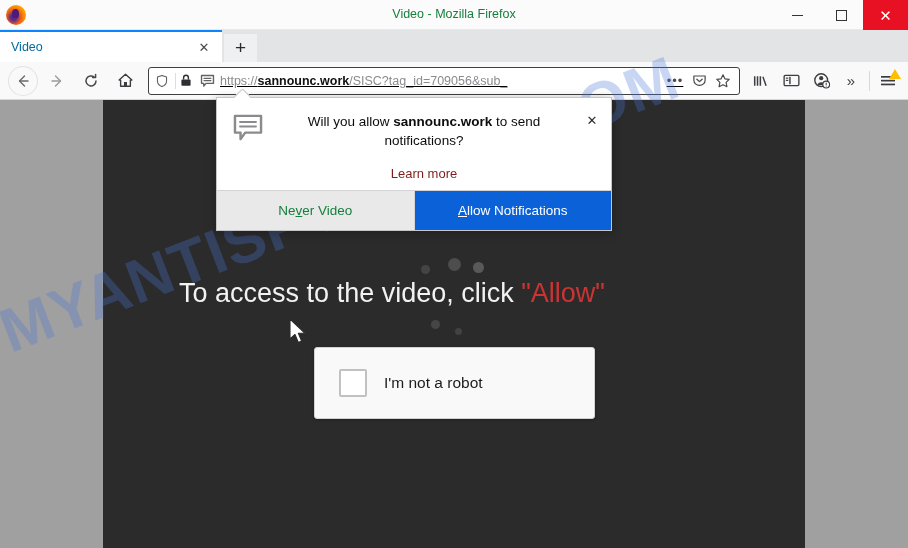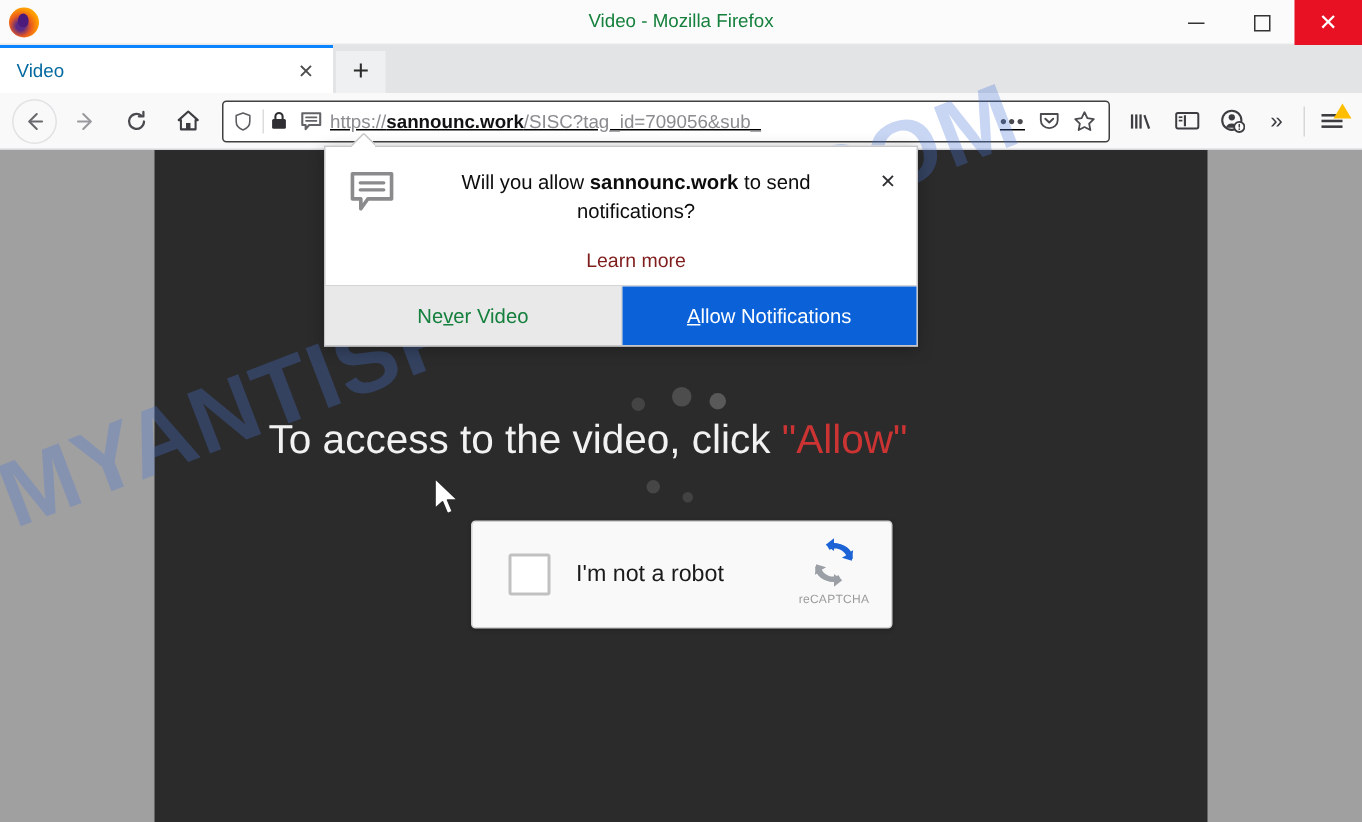--- a/index.html
+++ b/index.html
@@ -394,29 +394,20 @@
         <div class="dot" style="left:352px; top:228px; width:7px; height:7px; background:rgba(255,255,255,0.11);"></div>
       </div>
 
       <div class="headline">
         <span>To access to the video, click </span><span class="allow">"Allow"</span>
       </div>
 
       <div class="captcha">
         <div class="cap-box"></div>
         <div class="cap-label">I'm not a robot</div>
-        <div class="cap-brand">
-          <svg width="34" height="34" viewBox="0 0 40 40">
-            <path d="M20 5 L20 1 L13.5 6 L20 11 L20 7.2 C25.8 7.2 30.5 11.6 30.5 17 L34.8 17 C34.8 9.4 28.2 5 20 5 Z" fill="#1c64d6"></path>
-            <path d="M31.4 12.4 L35 10.4 L34 18.6 L26.2 16.3 L29.6 14.4 C27 9.6 21.2 7.6 16.4 10 L14.3 6.3 C21.1 2.8 28.4 5.3 31.4 12.4 Z" fill="#1c64d6"></path>
-            <path d="M20 33 C14.2 33 9.5 28.6 9.5 23.2 L5.2 23.2 C5.2 30.8 11.8 35.2 20 35.2 L20 39 L26.5 34 L20 29 Z" fill="#9aa0a6"></path>
-            <path d="M8.6 27.6 L5 29.6 L6 21.4 L13.8 23.7 L10.4 25.6 C13 30.4 18.8 32.4 23.6 30 L25.7 33.7 C18.9 37.2 11.6 34.7 8.6 27.6 Z" fill="#9aa0a6"></path>
-          </svg>
-          <span class="rc-name">reCAPTCHA</span>
-        </div>
       </div>
     </div>
 
     <svg class="cursor" viewBox="0 0 20 28">
       <path d="M2 1 L2 21 L7 16.5 L10.3 24.5 L13.6 23 L10.4 15.3 L17 15.3 Z" fill="#ffffff" stroke="#2b2b2b" stroke-width="1.1" stroke-linejoin="round"></path>
     </svg>
   </div>
 
   <div class="watermark">MYANTISPYWARE.COM</div>
 

